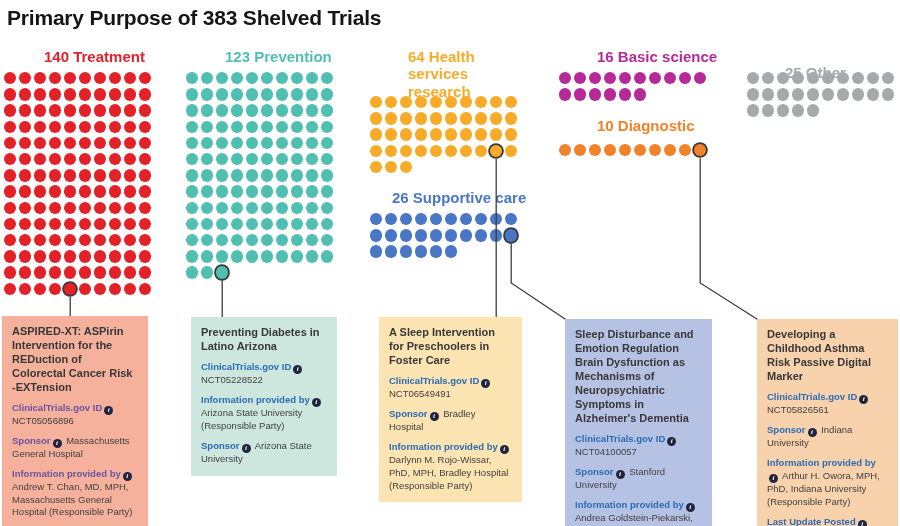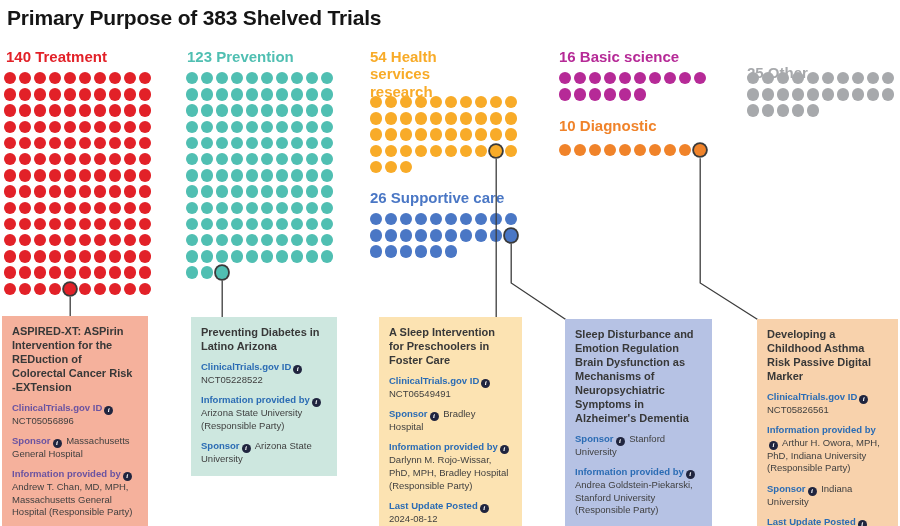--- a/index.html
+++ b/index.html
@@ -5,21 +5,21 @@
   html,body{margin:0;padding:0;background:#fff;}
   #canvas{
     position:relative;width:900px;height:526px;background:#ffffff;overflow:hidden;
     font-family:"Liberation Sans", sans-serif;
   }
   #page-title{
     position:absolute;left:7px;top:6px;margin:0;
     font-size:21px;font-weight:bold;color:#151515;letter-spacing:-0.2px;
   }
   .cat-label{
-    position:absolute;font-weight:bold;font-size:15px;line-height:1.15;white-space:pre-line;
+    position:absolute;font-weight:bold;font-size:15px;line-height:1.15;white-space:pre-line;margin-left:38px;
   }
   .dot{position:absolute;width:12.4px;height:12.4px;border-radius:50%;}
   .dot.hl{box-shadow:0 0 0 1.8px #3a3a3a;}
   #connectors{position:absolute;left:0;top:0;pointer-events:none;}
   .card{
     position:absolute;box-sizing:border-box;padding:9px 10px 10px 10px;color:#3d3d3d;
   }
   .card h3{
     margin:0;font-size:11px;line-height:1.27;font-weight:bold;color:#383838;
   }
@@ -296,21 +296,21 @@
       <div class="dot" style="left: 231px; top: 250.2px; background: rgb(80, 191, 178);"></div>
       <div class="dot" style="left: 246px; top: 250.2px; background: rgb(80, 191, 178);"></div>
       <div class="dot" style="left: 261px; top: 250.2px; background: rgb(80, 191, 178);"></div>
       <div class="dot" style="left: 276px; top: 250.2px; background: rgb(80, 191, 178);"></div>
       <div class="dot" style="left: 291px; top: 250.2px; background: rgb(80, 191, 178);"></div>
       <div class="dot" style="left: 306px; top: 250.2px; background: rgb(80, 191, 178);"></div>
       <div class="dot" style="left: 321px; top: 250.2px; background: rgb(80, 191, 178);"></div>
       <div class="dot" style="left: 186px; top: 266.4px; background: rgb(80, 191, 178);"></div>
       <div class="dot" style="left: 201px; top: 266.4px; background: rgb(80, 191, 178);"></div>
       <div class="dot hl" style="left: 216px; top: 266.4px; background: rgb(80, 191, 178);"></div>
-      <div class="cat-label" style="left: 370px; top: 48px; width: 125px; color: rgb(248, 171, 40);">54 Health services research</div>
+      <div class="cat-label" style="left: 370px; top: 48px; width: 125px; color: rgb(248, 171, 40);">64 Health services research</div>
       <div class="dot" style="left: 370px; top: 96px; background: rgb(248, 171, 40);"></div>
       <div class="dot" style="left: 385px; top: 96px; background: rgb(248, 171, 40);"></div>
       <div class="dot" style="left: 400px; top: 96px; background: rgb(248, 171, 40);"></div>
       <div class="dot" style="left: 415px; top: 96px; background: rgb(248, 171, 40);"></div>
       <div class="dot" style="left: 430px; top: 96px; background: rgb(248, 171, 40);"></div>
       <div class="dot" style="left: 445px; top: 96px; background: rgb(248, 171, 40);"></div>
       <div class="dot" style="left: 460px; top: 96px; background: rgb(248, 171, 40);"></div>
       <div class="dot" style="left: 475px; top: 96px; background: rgb(248, 171, 40);"></div>
       <div class="dot" style="left: 490px; top: 96px; background: rgb(248, 171, 40);"></div>
       <div class="dot" style="left: 505px; top: 96px; background: rgb(248, 171, 40);"></div>
@@ -394,21 +394,21 @@
       <div class="dot" style="left: 559px; top: 144px; background: rgb(240, 131, 42);"></div>
       <div class="dot" style="left: 574px; top: 144px; background: rgb(240, 131, 42);"></div>
       <div class="dot" style="left: 589px; top: 144px; background: rgb(240, 131, 42);"></div>
       <div class="dot" style="left: 604px; top: 144px; background: rgb(240, 131, 42);"></div>
       <div class="dot" style="left: 619px; top: 144px; background: rgb(240, 131, 42);"></div>
       <div class="dot" style="left: 634px; top: 144px; background: rgb(240, 131, 42);"></div>
       <div class="dot" style="left: 649px; top: 144px; background: rgb(240, 131, 42);"></div>
       <div class="dot" style="left: 664px; top: 144px; background: rgb(240, 131, 42);"></div>
       <div class="dot" style="left: 679px; top: 144px; background: rgb(240, 131, 42);"></div>
       <div class="dot hl" style="left: 694px; top: 144px; background: rgb(240, 131, 42);"></div>
-      <div class="cat-label" style="left: 370px; top: 189px; color: rgb(74, 119, 197);">26 Supportive care</div>
+      <div class="cat-label" style="left: 354px; top: 189px; color: rgb(74, 119, 197);">26 Supportive care</div>
       <div class="dot" style="left: 370px; top: 213px; background: rgb(74, 119, 197);"></div>
       <div class="dot" style="left: 385px; top: 213px; background: rgb(74, 119, 197);"></div>
       <div class="dot" style="left: 400px; top: 213px; background: rgb(74, 119, 197);"></div>
       <div class="dot" style="left: 415px; top: 213px; background: rgb(74, 119, 197);"></div>
       <div class="dot" style="left: 430px; top: 213px; background: rgb(74, 119, 197);"></div>
       <div class="dot" style="left: 445px; top: 213px; background: rgb(74, 119, 197);"></div>
       <div class="dot" style="left: 460px; top: 213px; background: rgb(74, 119, 197);"></div>
       <div class="dot" style="left: 475px; top: 213px; background: rgb(74, 119, 197);"></div>
       <div class="dot" style="left: 490px; top: 213px; background: rgb(74, 119, 197);"></div>
       <div class="dot" style="left: 505px; top: 213px; background: rgb(74, 119, 197);"></div>
@@ -447,28 +447,28 @@
         <h3>Preventing Diabetes in Latino Arizona</h3>
         <div class="field"><span class="lbl" style="color: rgb(43, 108, 180);">ClinicalTrials.gov ID</span><span class="info-icon">i</span><span> NCT05228522</span></div>
         <div class="field"><span class="lbl" style="color: rgb(43, 108, 180);">Information provided by</span><span class="info-icon">i</span><span> Arizona State University (Responsible Party)</span></div>
         <div class="field"><span class="lbl" style="color: rgb(43, 108, 180);">Sponsor</span><span class="info-icon">i</span><span> Arizona State University</span></div>
       </div>
       <div class="card" style="left: 379px; top: 317px; width: 143px; background: rgb(252, 227, 178);">
         <h3>A Sleep Intervention for Preschoolers in Foster Care</h3>
         <div class="field"><span class="lbl" style="color: rgb(43, 108, 180);">ClinicalTrials.gov ID</span><span class="info-icon">i</span><span> NCT06549491</span></div>
         <div class="field"><span class="lbl" style="color: rgb(43, 108, 180);">Sponsor</span><span class="info-icon">i</span><span> Bradley Hospital</span></div>
         <div class="field"><span class="lbl" style="color: rgb(43, 108, 180);">Information provided by</span><span class="info-icon">i</span><span> Darlynn M. Rojo-Wissar, PhD, MPH, Bradley Hospital (Responsible Party)</span></div>
-        <div class="field"><span class="lbl" style="color: rgb(43, 108, 180);">Last Update Posted</span><span class="info-icon">i</span><span> 2024-08-12</span></div>
       </div>
       <div class="card" style="left: 565px; top: 319px; width: 147px; background: rgb(182, 194, 228);">
         <h3>Sleep Disturbance and Emotion Regulation Brain Dysfunction as Mechanisms of Neuropsychiatric Symptoms in Alzheimer's Dementia</h3>
+        <div class="field"><span class="lbl" style="color: rgb(43, 108, 180);">ClinicalTrials.gov ID</span><span class="info-icon">i</span><span> NCT04100057</span></div>
         <div class="field"><span class="lbl" style="color: rgb(43, 108, 180);">Sponsor</span><span class="info-icon">i</span><span> Stanford University</span></div>
         <div class="field"><span class="lbl" style="color: rgb(43, 108, 180);">Information provided by</span><span class="info-icon">i</span><span> Andrea Goldstein-Piekarski, Stanford University (Responsible Party)</span></div>
       </div>
       <div class="card" style="left: 757px; top: 319px; width: 141px; background: rgb(248, 210, 172);">
         <h3>Developing a Childhood Asthma Risk Passive Digital Marker</h3>
         <div class="field"><span class="lbl" style="color: rgb(43, 108, 180);">ClinicalTrials.gov ID</span><span class="info-icon">i</span><span> NCT05826561</span></div>
+        <div class="field"><span class="lbl" style="color: rgb(43, 108, 180);">Sponsor</span><span class="info-icon">i</span><span> Indiana University</span></div>
         <div class="field"><span class="lbl" style="color: rgb(43, 108, 180);">Information provided by</span><span class="info-icon">i</span><span> Arthur H. Owora, MPH, PhD, Indiana University (Responsible Party)</span></div>
-        <div class="field"><span class="lbl" style="color: rgb(43, 108, 180);">Sponsor</span><span class="info-icon">i</span><span> Indiana University</span></div>
         <div class="field"><span class="lbl" style="color: rgb(43, 108, 180);">Last Update Posted</span><span class="info-icon">i</span></div>
       </div>
     </div>
 </div>
 
 </body></html>

